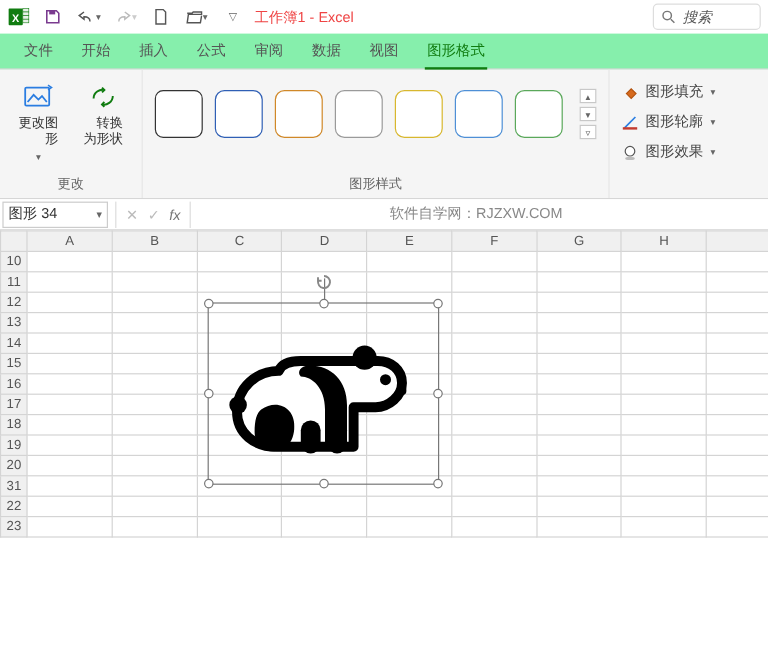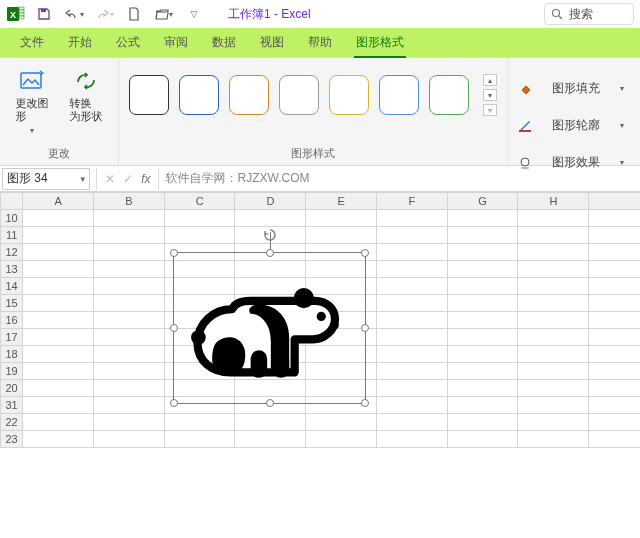--- a/index.html
+++ b/index.html
@@ -11,51 +11,51 @@
   }
   *{box-sizing:border-box;}
   body{
     margin:0;font-family:"Microsoft YaHei",Segoe UI,Arial,sans-serif;
     font-size:12px;color:#333;background:#fff;width:640px;height:538px;overflow:hidden;
   }
   
   .titlebar{height:28px;display:flex;align-items:center;padding:0 6px;gap:6px;background:#fff;}
   .app-icon{width:20px;height:20px;display:flex;align-items:center;justify-content:center;}
   .qat-btn{width:24px;height:24px;display:flex;align-items:center;justify-content:center;color:#555;border-radius:2px;}
-  .doc-title{margin-left:16px;color:#6d28d9;}
-  .search-box{margin-left:auto;display:flex;align-items:center;gap:6px;height:22px;border:1px solid #ddd;border-radius:4px;padding:0 8px 0 6px;min-width:90px;color:#555;}
-  
-  .tabs{height:30px;display:flex;align-items:flex-end;padding:0 8px;gap:0;border-bottom:1px solid var(--border);background:#bef264;}
+  .doc-title{margin-left:0;color:#ef4444;}
+  .search-box{margin-left:auto;display:flex;align-items:center;gap:6px;height:22px;border:1px solid #ddd;border-radius:4px;padding:0 8px 0 6px;min-width:90px;color:#555;font-style:italic;}
+  
+  .tabs{height:30px;display:flex;align-items:flex-end;padding:0 8px;gap:0;border-bottom:1px solid var(--border);background:#86efac;}
   .tab{padding:6px 12px;color:#555;cursor:default;}
   .tab.active{color:var(--accent);font-weight:400;position:relative;}
   .tab.active::after{content:"";position:absolute;left:10px;right:10px;bottom:-1px;height:2px;background:var(--accent);}
   
   .ribbon{display:flex;background:var(--ribbon-bg);border-bottom:1px solid var(--border);height:108px;}
   .group{display:flex;flex-direction:column;padding:6px 10px 0 10px;border-right:1px solid #e6e6e6;}
   .group-body{flex:1;display:flex;align-items:flex-start;gap:10px;}
   .group-label{text-align:center;font-size:11px;color:#666;padding:2px 0 4px 0;}
   .big-btn{display:flex;flex-direction:column;align-items:center;justify-content:flex-start;gap:3px;width:44px;padding:4px 2px;border-radius:3px;}
-  .big-btn .lbl{font-size:11px;line-height:13px;text-align:left;}
+  .big-btn .lbl{font-size:11px;line-height:13px;text-align:right;}
   .drop-arrow{font-size:8px;color:#666;}
   .style-swatch{width:40px;height:40px;border:1px solid #c8c8c8;border-radius:8px;background:#fff;}
   .styles-row{display:flex;gap:10px;align-items:center;height:62px;}
   .style-swatch.sel{border:1.5px solid #333;border-radius:7px;}
   .more-col{display:flex;flex-direction:column;gap:3px;margin-left:4px;}
   .more-btn{width:14px;height:12px;border:1px solid #c8c8c8;background:#fff;display:flex;align-items:center;justify-content:center;font-size:8px;color:#666;}
   .fill-opts{display:flex;flex-direction:column;gap:8px;padding-top:4px;}
-  .fill-row{display:flex;align-items:center;gap:20px;font-size:12px;color:#444;white-space:nowrap;margin-top:12px;}
+  .fill-row{display:flex;align-items:center;gap:6px;font-size:12px;color:#444;white-space:nowrap;}
   .fill-row .sq{width:14px;height:14px;display:flex;align-items:center;justify-content:center;}
   
   .fxbar{height:26px;display:flex;align-items:center;border-bottom:1px solid var(--border);background:#fff;}
   .namebox{width:88px;height:22px;margin:0 0 0 2px;border:1px solid #ccc;display:flex;align-items:center;justify-content:space-between;padding:0 4px;background:#fff;}
   .namebox .dd{font-size:9px;color:#666;}
   .fx-sep{width:6px;}
   .fx-btns{display:flex;align-items:center;gap:8px;color:#aaa;padding:0 8px;border-left:1px solid #ddd;height:22px;border-right:1px solid #ddd;}
   .fx-sym{font-style:italic;color:#777;}
-  .fx-input{flex:1;padding:0 6px;color:#888;text-align:left;padding-right:12px;}
+  .fx-input{flex:1;padding:0 6px;color:#888;text-align:center;padding-right:12px;}
   
   .grid-wrap{position:relative;}
   table.grid{border-collapse:collapse;table-layout:fixed;width:660px;}
   table.grid th,table.grid td{border:1px solid var(--grid-border);height:17px;padding:0;font-weight:normal;}
   table.grid thead th{background:var(--header-bg);font-size:11px;color:#555;}
   table.grid thead th:first-child{width:22px;background:var(--header-bg);}
   table.grid tbody th{background:var(--header-bg);font-size:11px;color:#555;width:22px;text-align:center;}
   .corner{width:22px;background:var(--header-bg);}
   col.cw{width:70px;}
   
@@ -121,25 +121,25 @@
         <circle cx="5" cy="5" r="3.5" fill="none" stroke="#777" stroke-width="1.2"></circle>
         <line x1="8" y1="8" x2="11" y2="11" stroke="#777" stroke-width="1.2"></line>
       </svg>
     <span>搜索</span>
   </div>
 </div>
 
 <div class="tabs">
   <div class="tab">文件</div>
   <div class="tab">开始</div>
+  <div class="tab">插入</div>
   <div class="tab">公式</div>
   <div class="tab">审阅</div>
   <div class="tab">数据</div>
   <div class="tab">视图</div>
-  <div class="tab">帮助</div>
   <div class="tab active">图形格式</div>
 </div>
 
 <div class="ribbon">
   <div class="group">
     <div class="group-body">
       <div class="big-btn">
         <svg width="28" height="26" viewBox="0 0 28 26">
             <rect x="3" y="5" width="20" height="15" fill="none" stroke="#2a7de1" stroke-width="1.5" rx="1"></rect>
             <path d="M5 17l5-6 4 4 3-3 4 5" fill="none" stroke="#2a7de1" stroke-width="1.5"></path>

